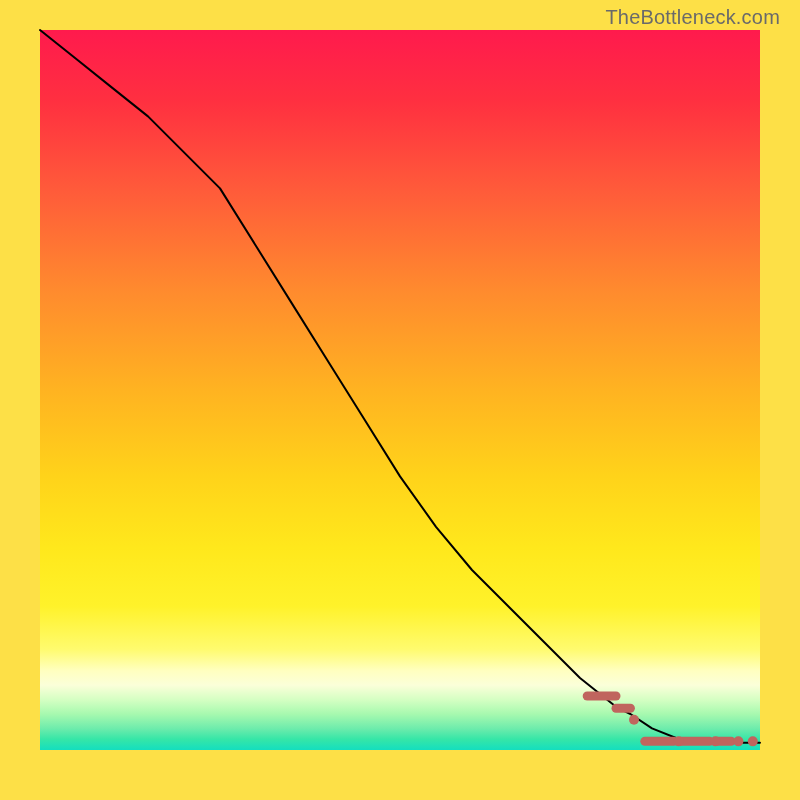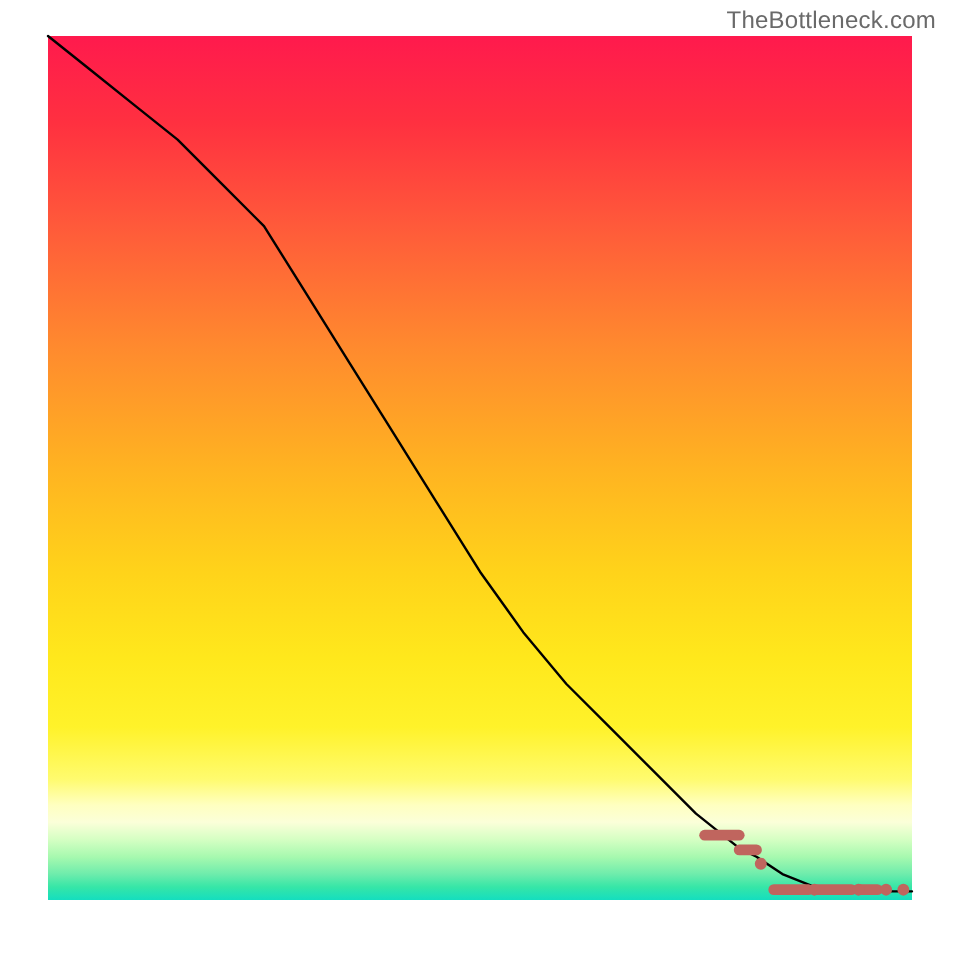--- a/index.html
+++ b/index.html
@@ -8,21 +8,21 @@
     width: 800px;
     height: 800px;
     background: #000;
     font-family: Arial, Helvetica, sans-serif;
     overflow: hidden;
   }
   .frame {
     position: relative;
     width: 800px;
     height: 800px;
-    background: #ffffff;
+    background: #fde047;
   }
   .watermark {
     position: absolute;
     top: 6px;
     right: 20px;
     color: #6a6a6a;
     font-size: 20px;
     font-weight: 500;
     letter-spacing: 0.2px;
     z-index: 10;

